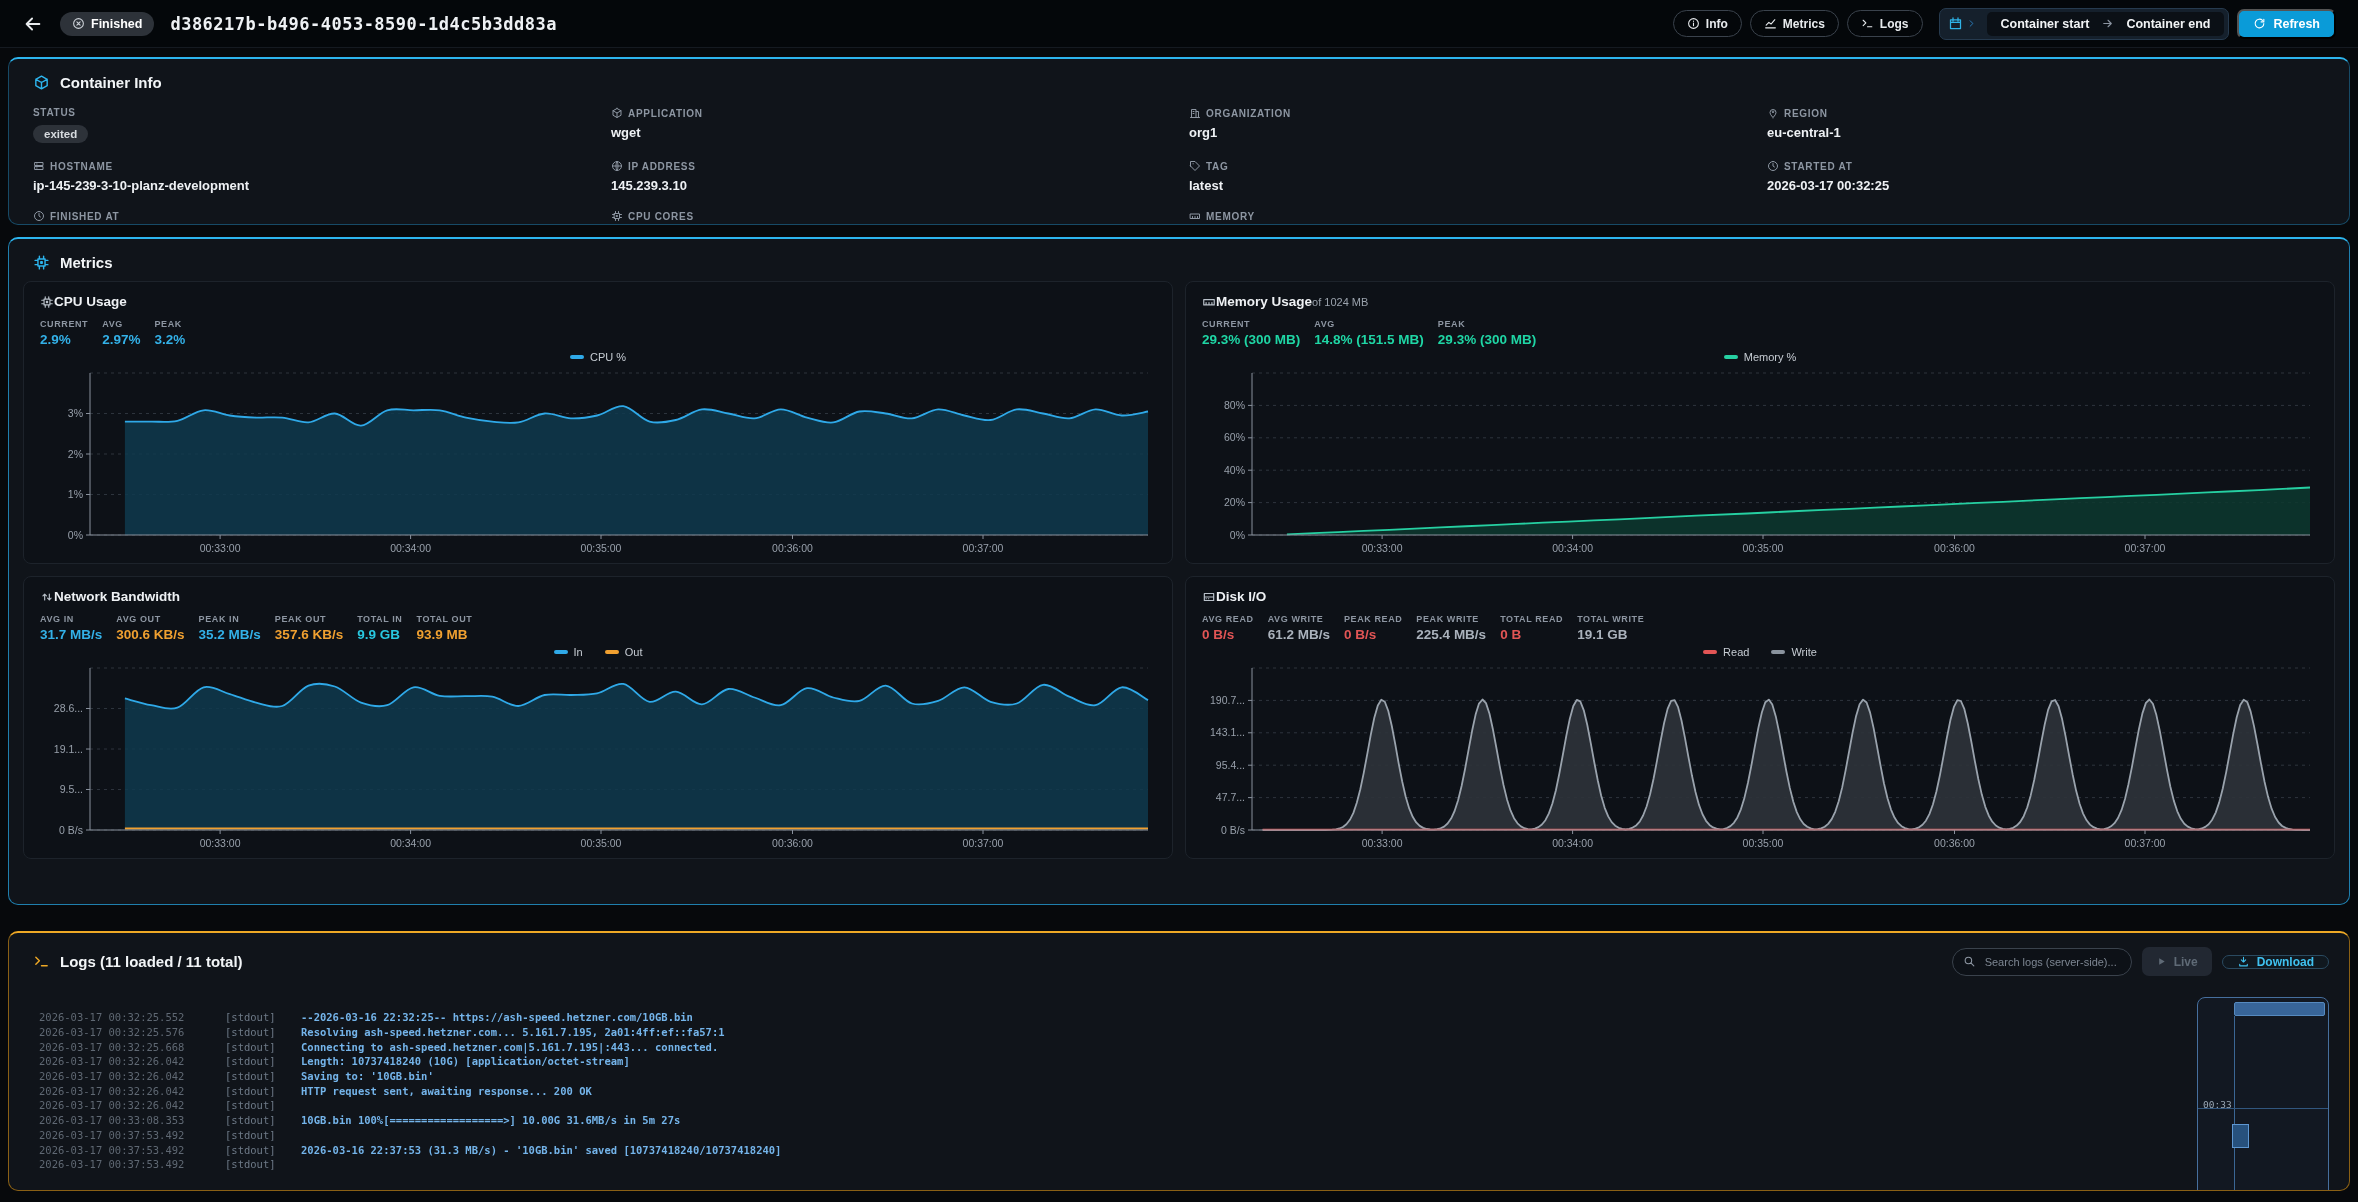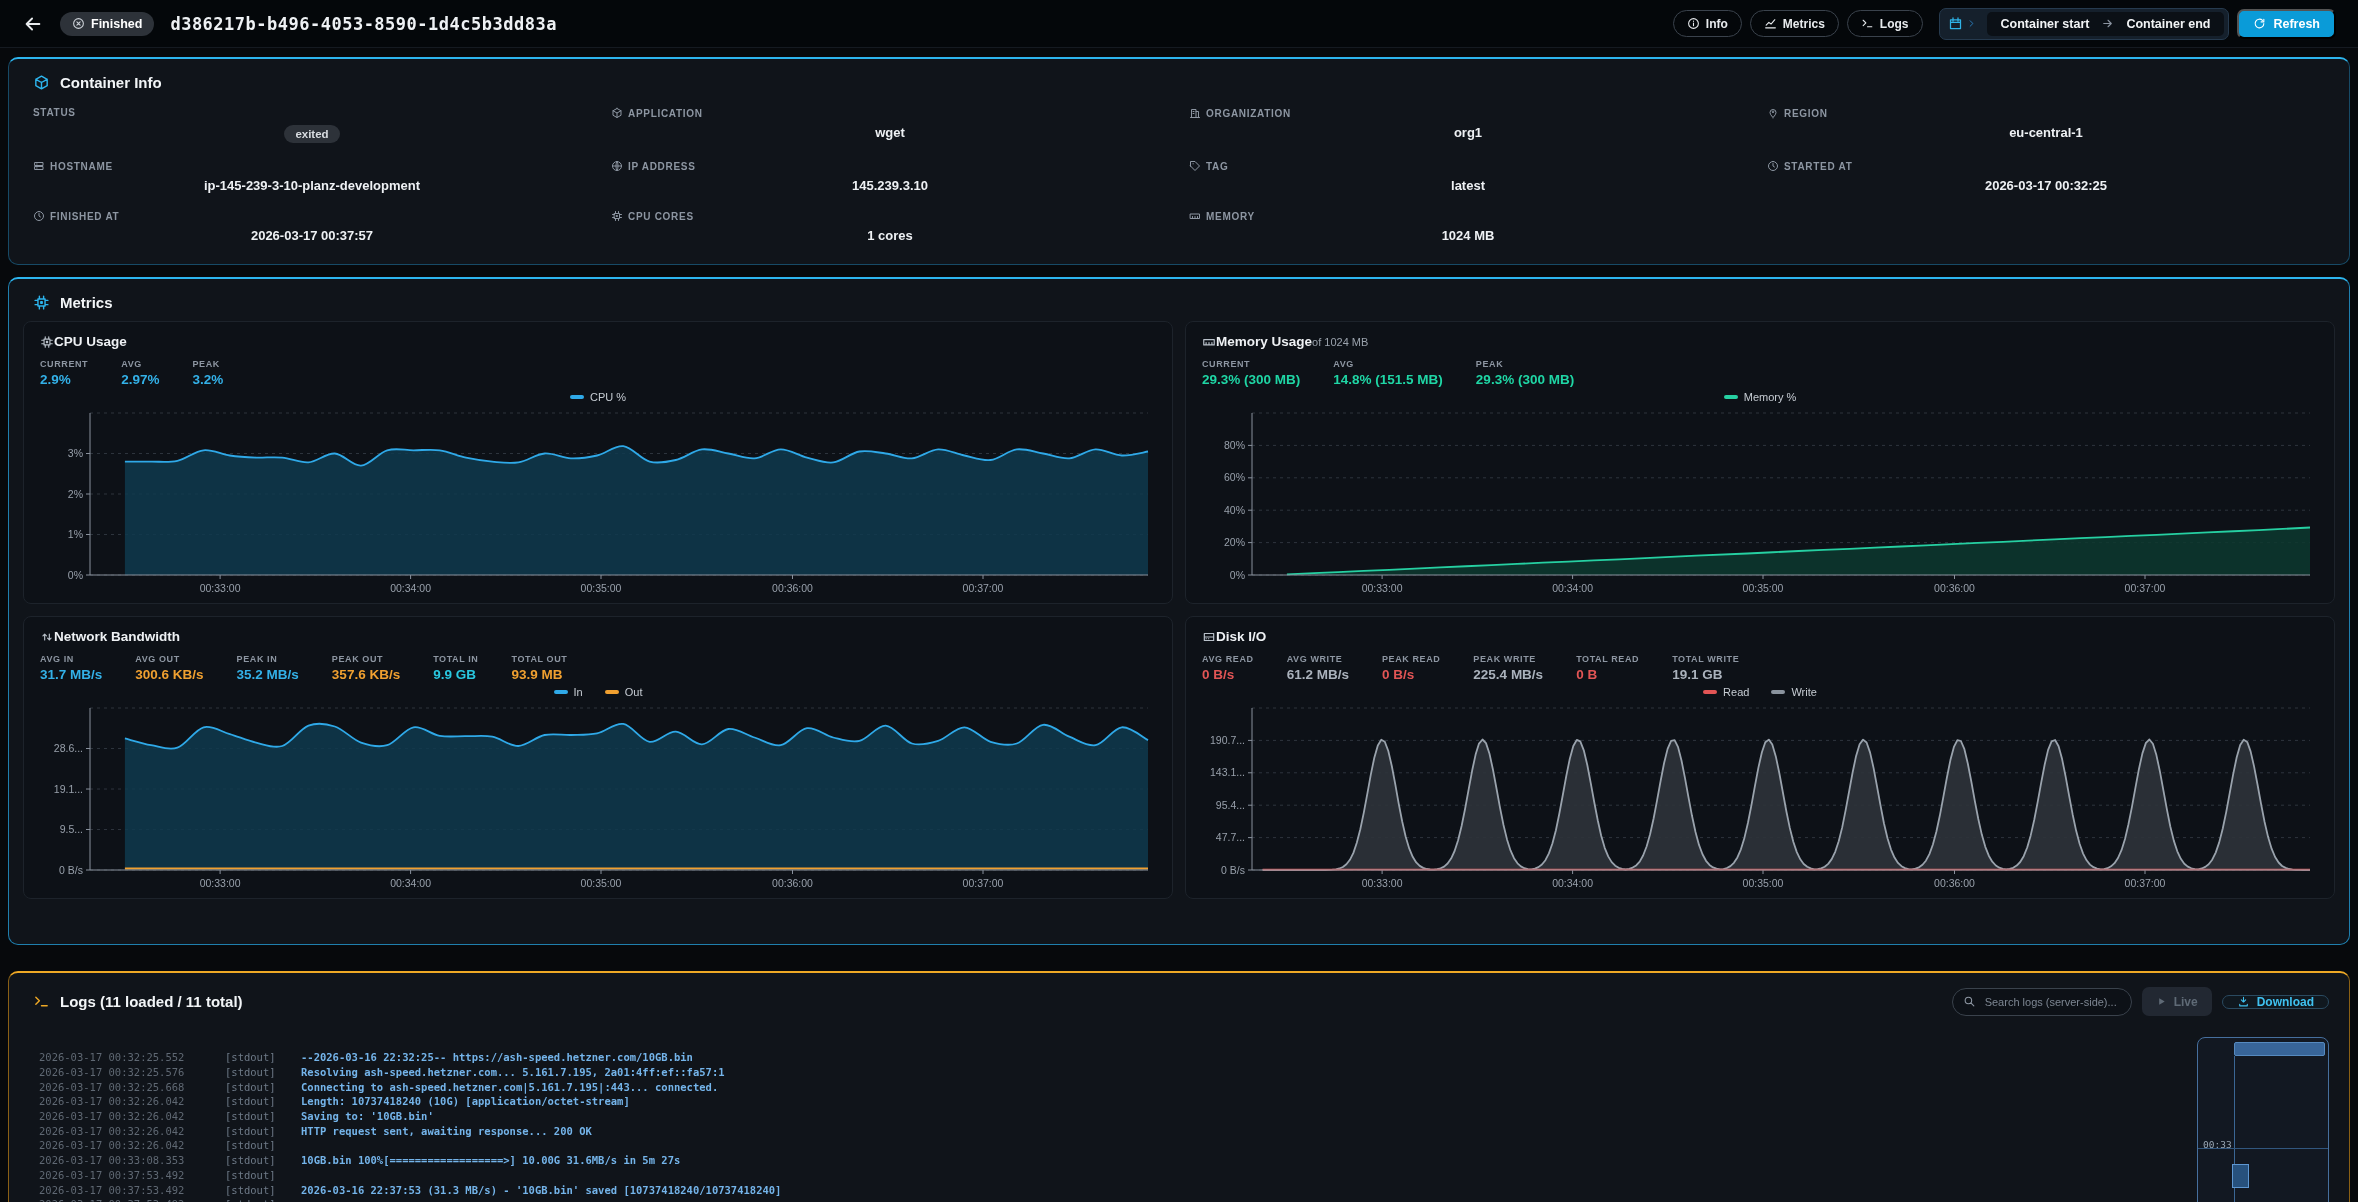--- a/index.html
+++ b/index.html
@@ -31,41 +31,41 @@
     font-weight:bold; font-size:12.5px; border-radius:7px; height:30px; padding:0 14px; cursor:pointer; }
   .btn-refresh .ic { width:13px; height:13px; }
 
   
   .panel { margin:9px 8px 0 8px; background:#10141a; border-radius:10px; position:relative; overflow:hidden; }
   .panel-hd { display:flex; align-items:center; gap:10px; padding:15px 24px 8px 24px;
     font-size:15px; font-weight:bold; color:#f2f5f7; }
   .panel-hd .ic { width:17px; height:17px; }
   .accent-cyan { color:#2db5ee; }
   .accent-amber { color:#eea825; }
-  .info-panel { border:1px solid #174a66; border-top:2px solid #2db5ee; height:208px;text-align:center; }
+  .info-panel { border:1px solid #174a66; border-top:2px solid #2db5ee; height:168px; }
   .metrics-panel { border:1px solid #1f7fae; border-top:2px solid #2db5ee; height:668px; margin-top:12px; }
   .logs-panel { border:1px solid #8a6015; border-top:2px solid #eea825; height:260px; margin-top:26px; }
 
   
   .info-grid { padding:8px 24px 20px 24px; display:grid; grid-template-columns:repeat(4,1fr);
     row-gap:17px; column-gap:20px; }
   .fld-label { display:flex; align-items:center; gap:5px; font-size:10px; font-weight:bold;
     letter-spacing:.7px; color:#8d96a2; text-transform:uppercase; margin-bottom:6px; }
   .fld-label .ic { width:12px; height:12px; }
   .fld-value { font-size:13px; font-weight:bold; color:#eef1f4; }
   .fld-badge { display:inline-block; background:#2d3239; border-radius:10px; padding:3px 11px;
     font-size:11.5px; font-weight:bold; color:#d8dce0; }
 
   
   .metrics-grid { padding:2px 14px 14px 14px; display:grid; grid-template-columns:1fr 1fr; gap:12px; }
   .tile { background:#0d1117; border:1px solid #1d232b; border-radius:8px; padding:12px 16px 6px 16px; }
   .tile-hd { display:flex; align-items:baseline; font-size:13.5px; font-weight:bold; color:#eef1f4; }
   .tile-hd .ic { width:14px; height:14px; color:#b9c1ca; align-self:center; }
   .tile-sub { font-size:11px; font-weight:normal; color:#9aa2ac; }
-  .stats-row { display:flex; gap:33px; margin:10px 0 4px 0; }
+  .stats-row { display:flex; gap:14px; margin:10px 0 4px 0; }
   .stat-label { font-size:9px; font-weight:bold; letter-spacing:.6px; color:#8d96a2; margin-bottom:3px; }
   .stat-value { font-size:13.5px; font-weight:bold; }
   .legend-row { display:flex; justify-content:center; gap:22px; font-size:11px; color:#c6ccd3; margin:2px 0 2px 0; }
   .legend-item { display:flex; align-items:center; gap:6px; }
   .legend-dash { width:14px; height:3.5px; border-radius:2px; }
   .chart-wrap { width:100%; height:192px; }
   svg text.ylab { fill:#98a0ab; font-size:10.5px; text-anchor:end; font-family:"Liberation Sans",sans-serif; }
   svg text.xlab { fill:#98a0ab; font-size:10.5px; text-anchor:middle; font-family:"Liberation Sans",sans-serif; }
   svg line.grid { stroke:#363d47; stroke-width:1; stroke-dasharray:3 4; opacity:.8; }
   svg line.axisline { stroke:#89919d; stroke-width:1; }

